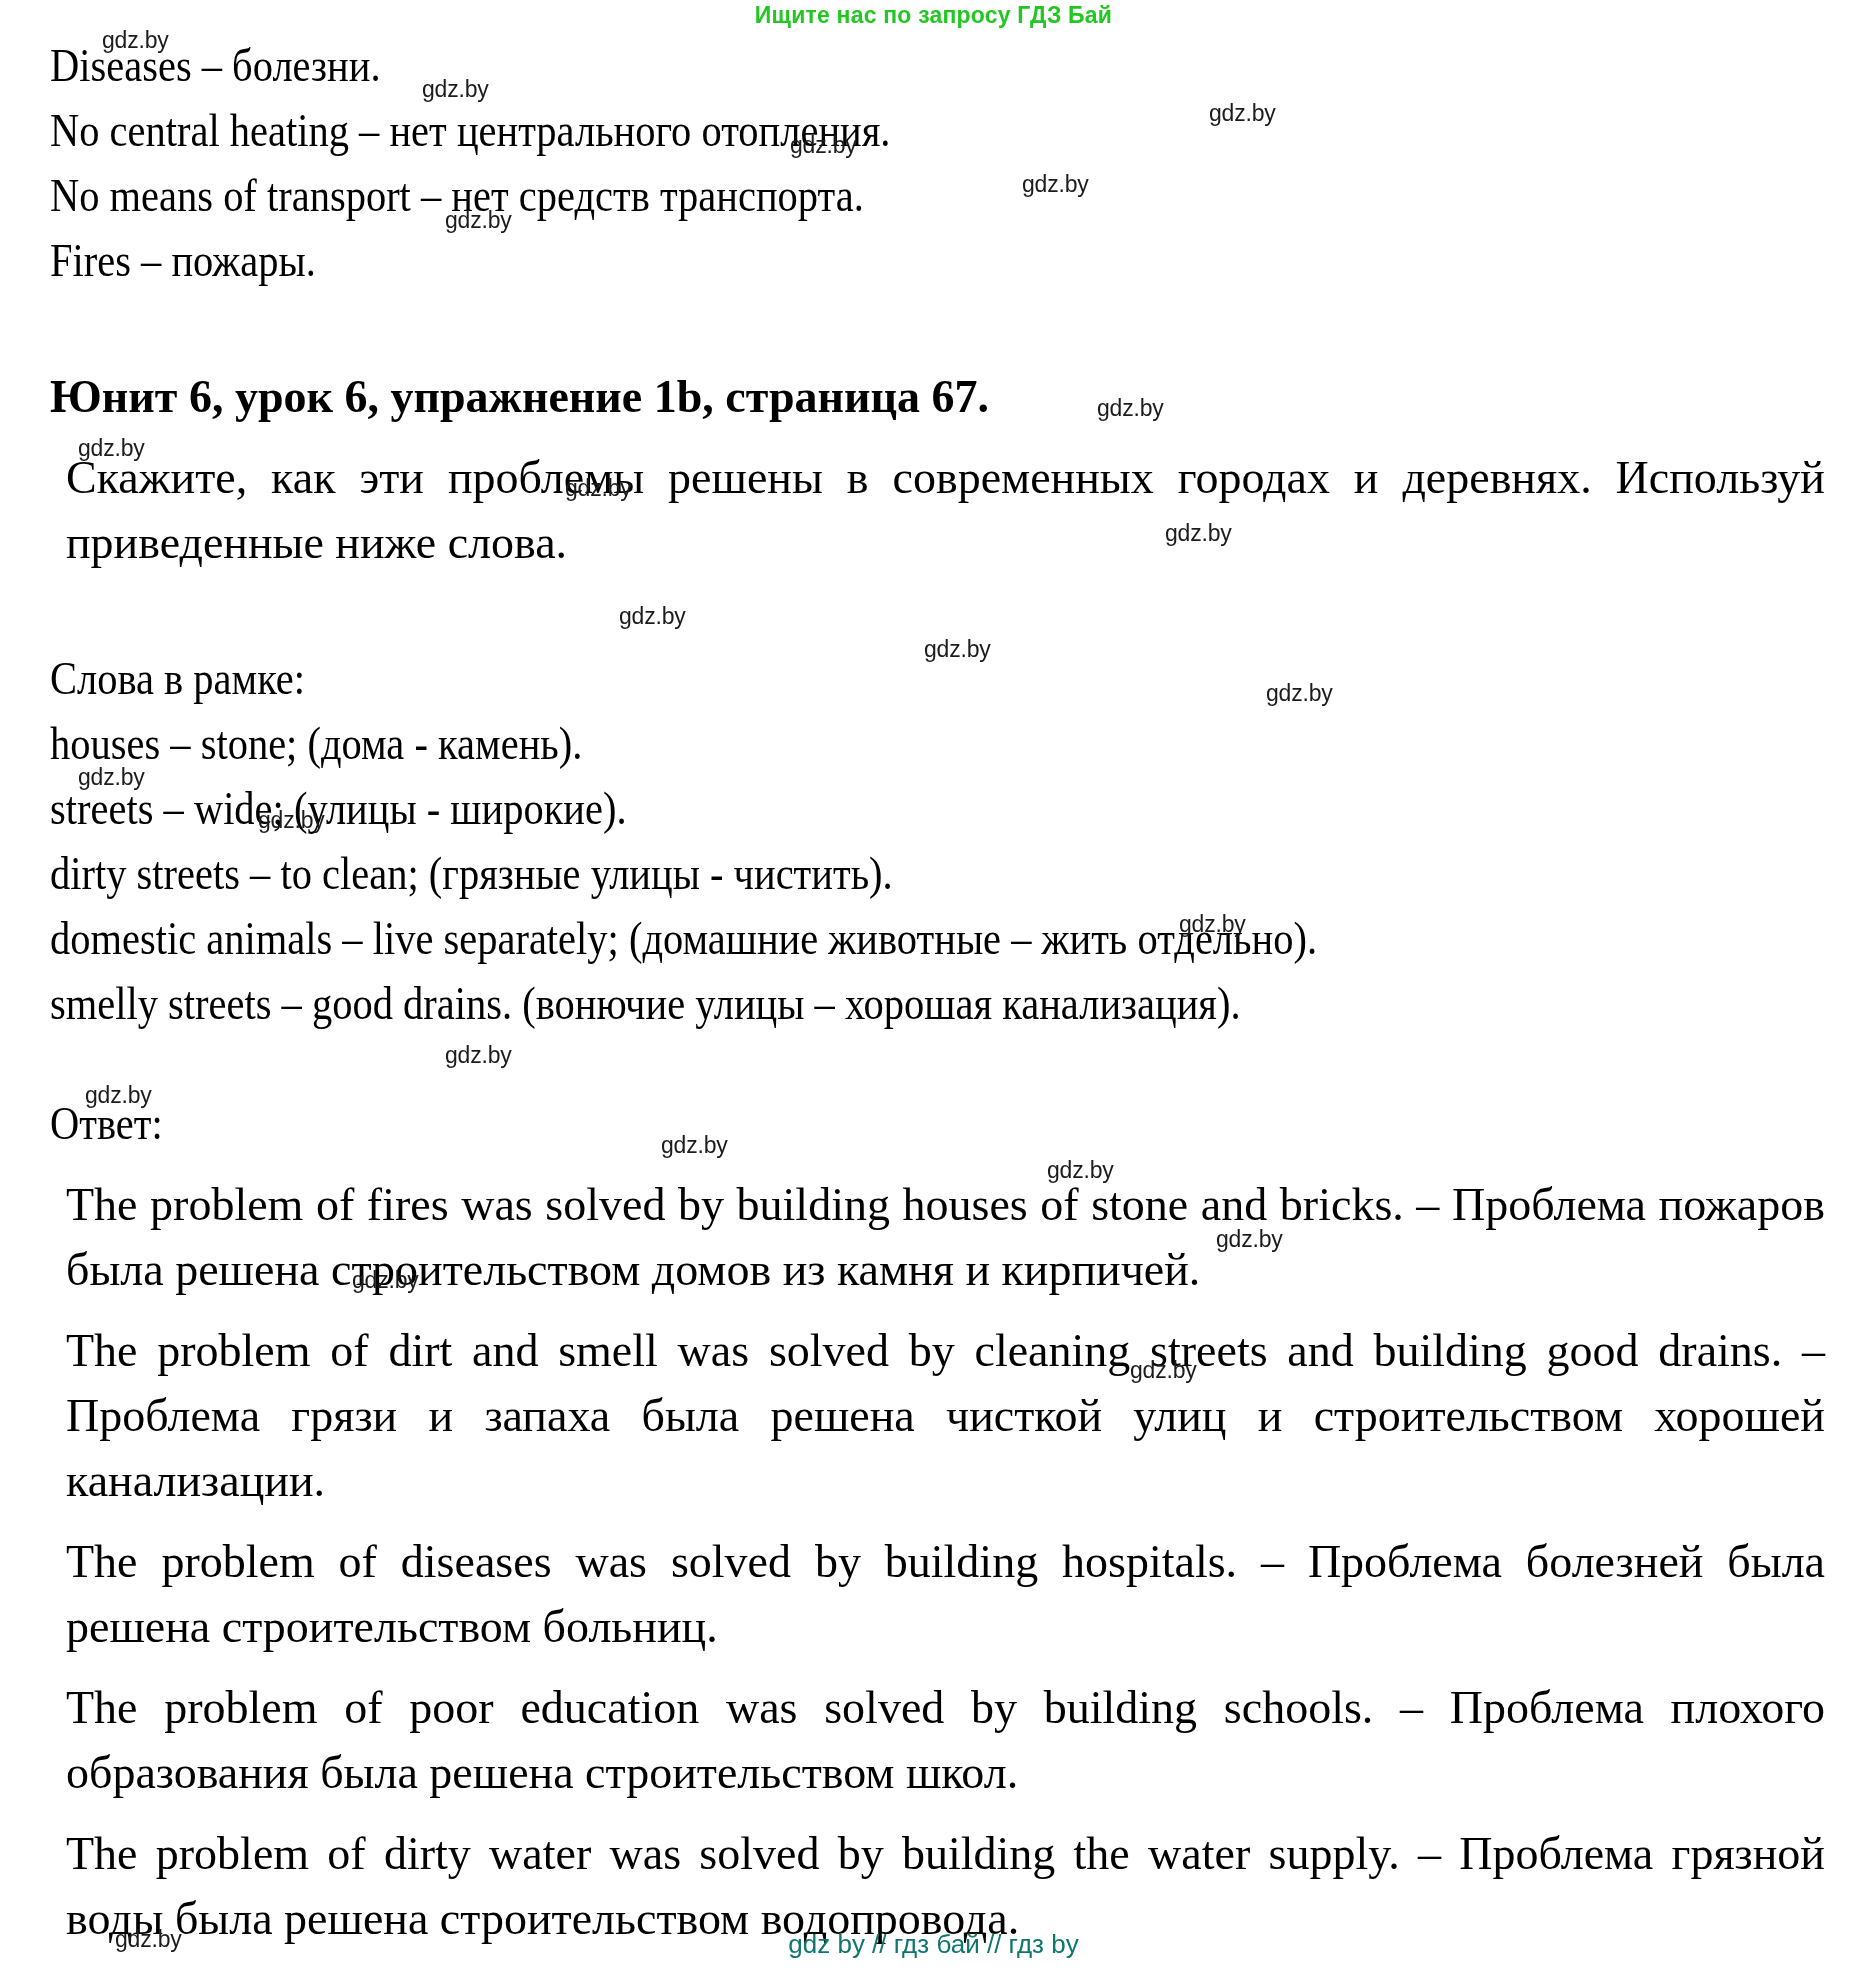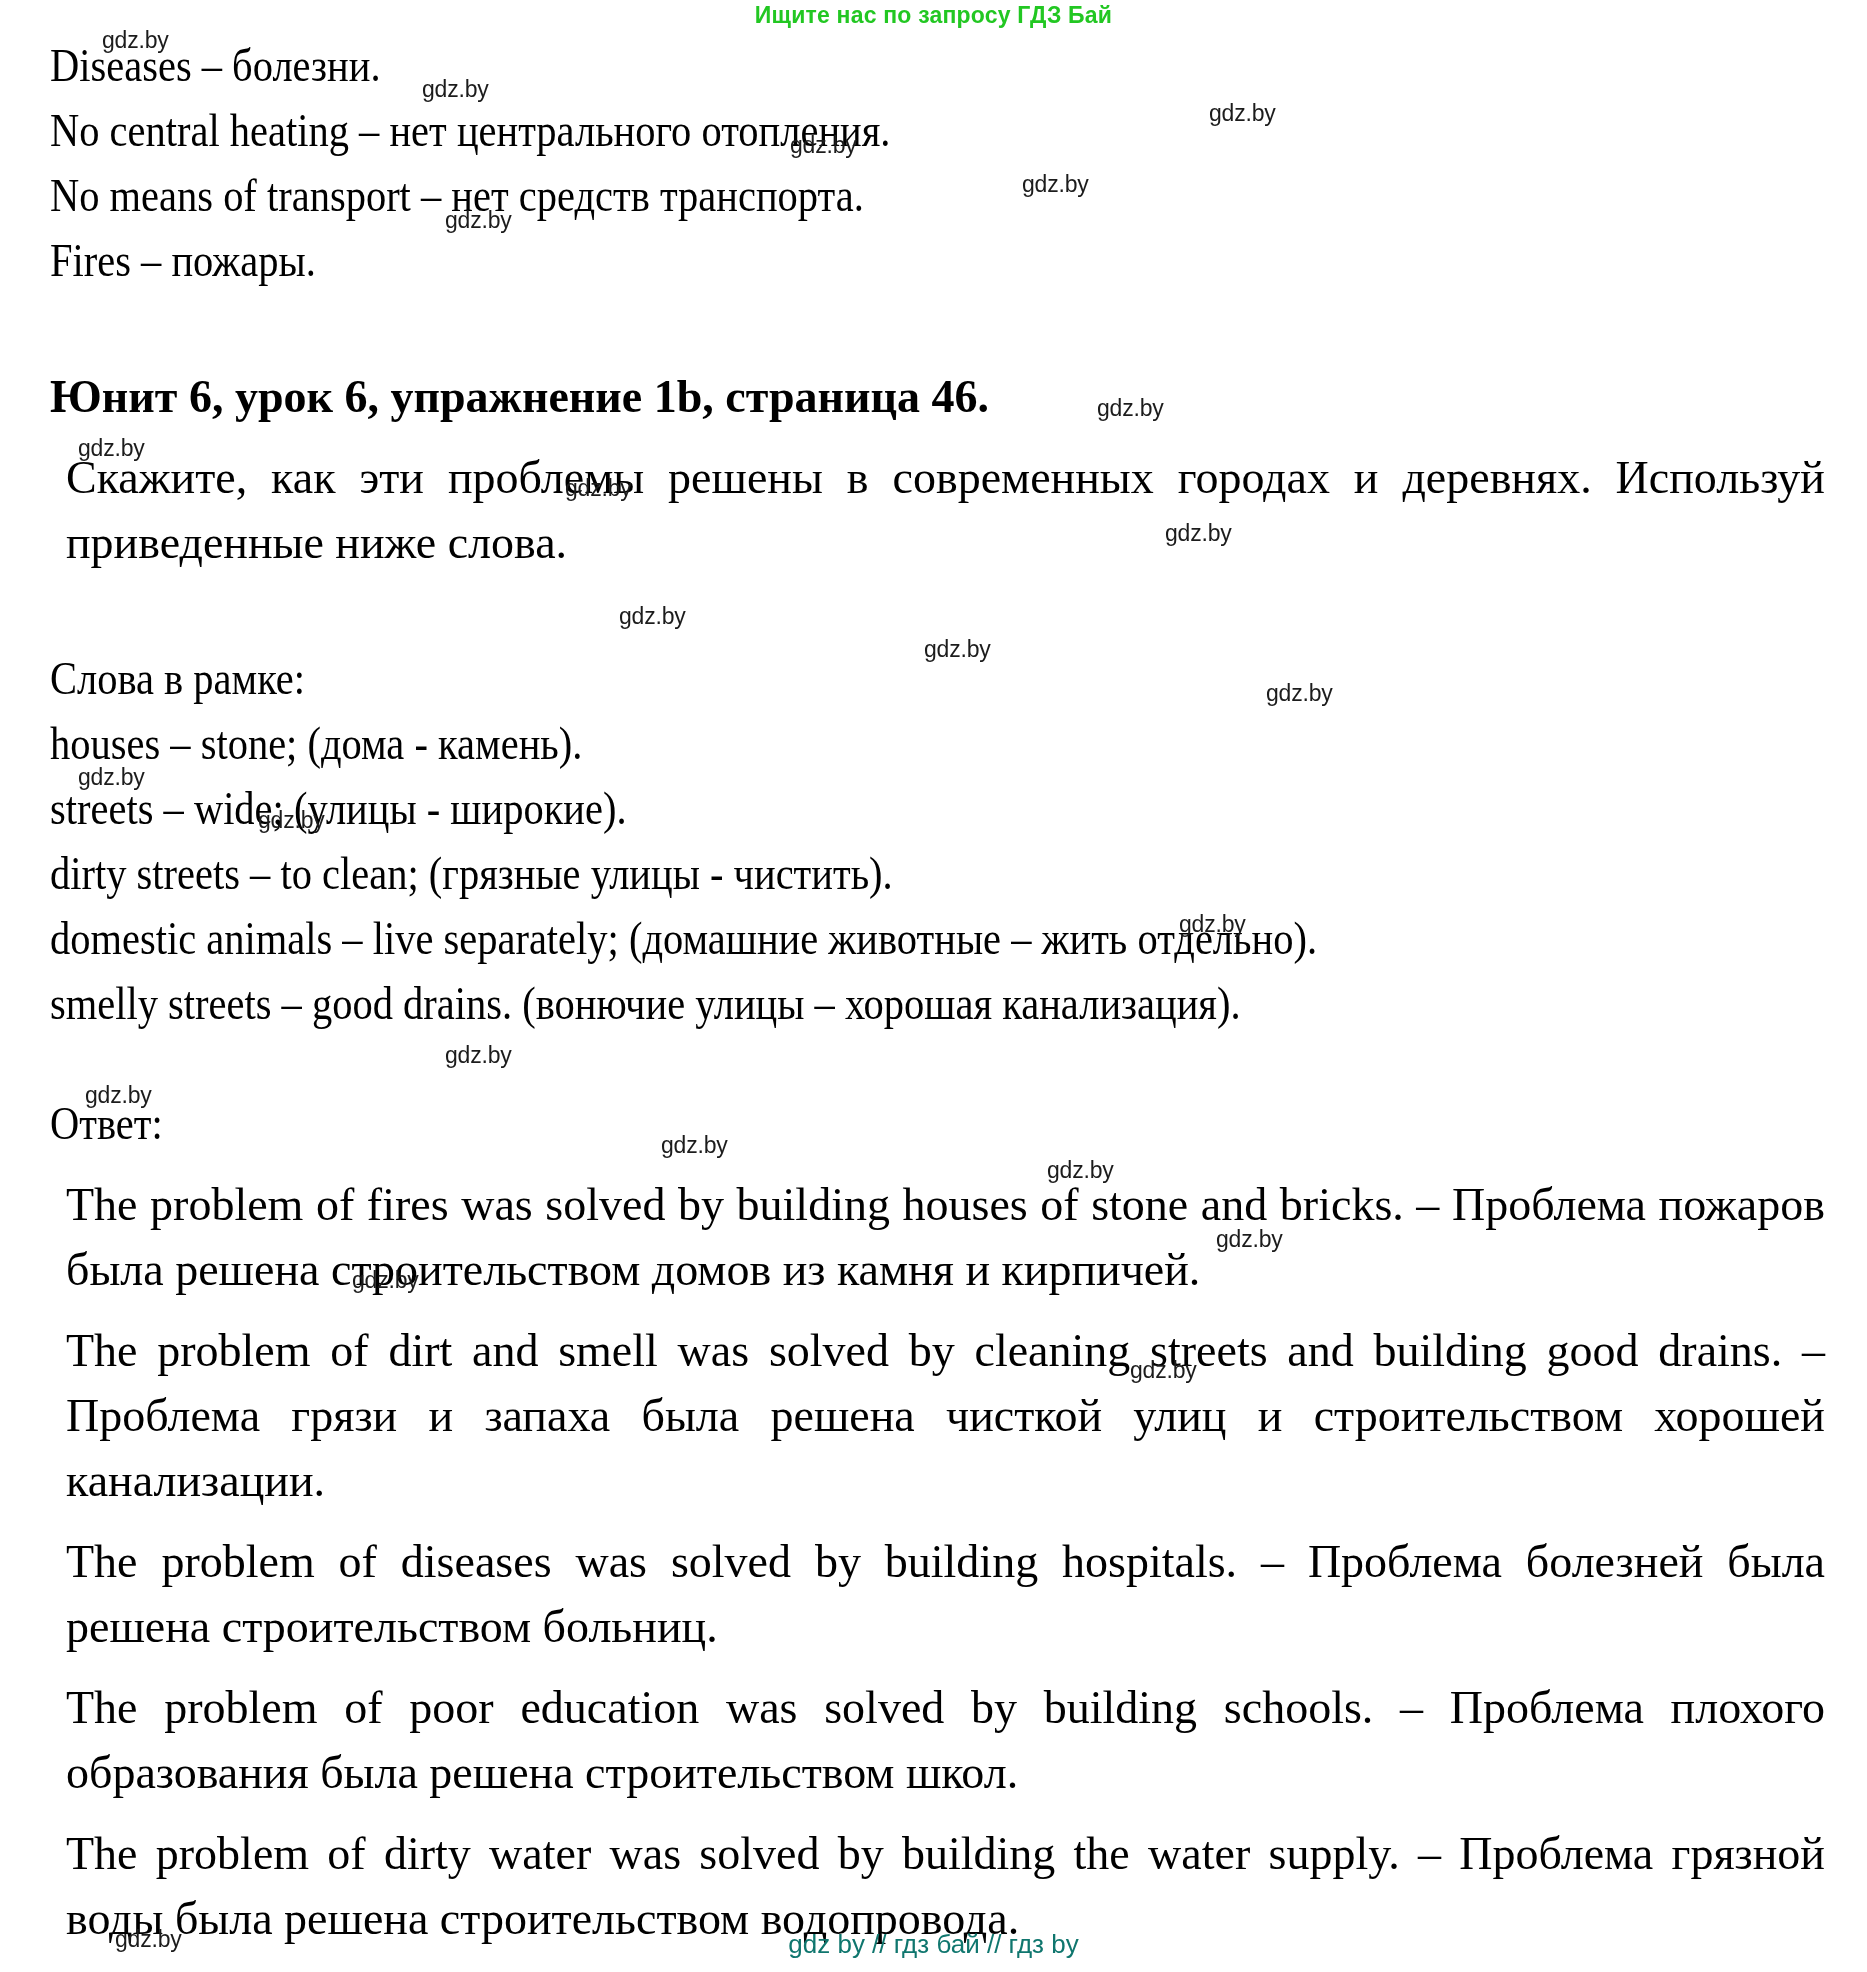--- a/index.html
+++ b/index.html
@@ -100,21 +100,21 @@
 
 <div class="page">
 
   <div class="line">Diseases – болезни.</div>
   <div class="line">No central heating – нет центрального отопления.</div>
   <div class="line">No means of transport – нет средств транспорта.</div>
   <div class="line">Fires – пожары.</div>
 
   <div class="gap-lg"></div>
 
-  <div class="heading">Юнит 6, урок 6, упражнение 1b, страница 46.</div>
+  <div class="heading">Юнит 6, урок 6, упражнение 1b, страница 67.</div>
   <p class="para">Скажите, как эти проблемы решены в современных городах и деревнях. Используй приведенные ниже слова.</p>
 
   <div class="gap-md"></div>
 
   <div class="line">Слова в рамке:</div>
   <div class="line">houses – stone; (дома - камень).</div>
   <div class="line">streets – wide; (улицы - широкие).</div>
   <div class="line">dirty streets – to clean; (грязные улицы - чистить).</div>
   <div class="line">domestic animals – live separately; (домашние животные – жить отдельно).</div>
   <div class="line">smelly streets – good drains. (вонючие улицы – хорошая канализация).</div>

